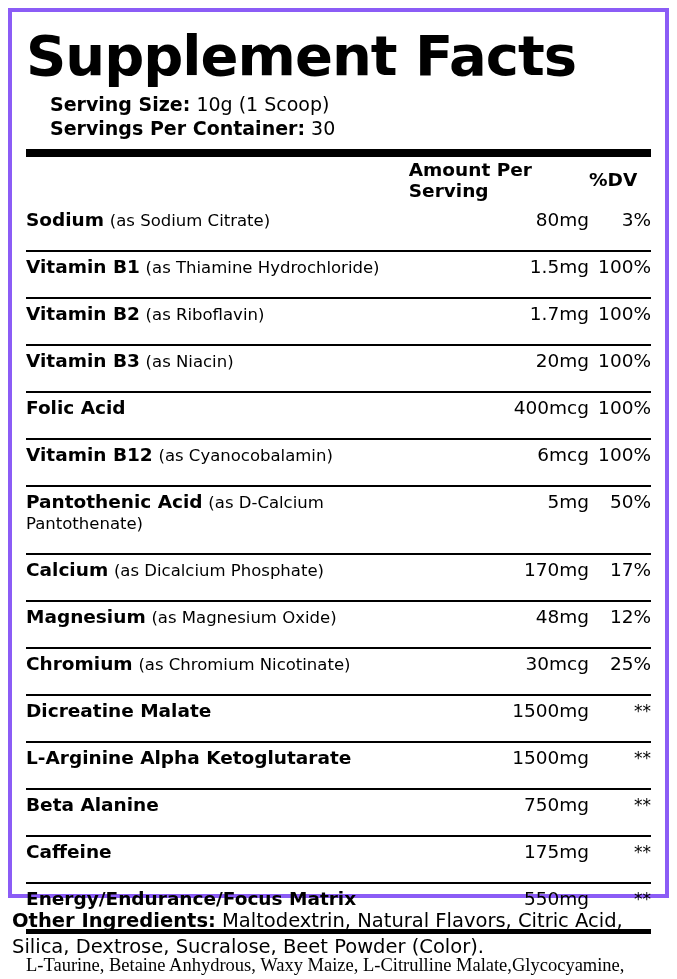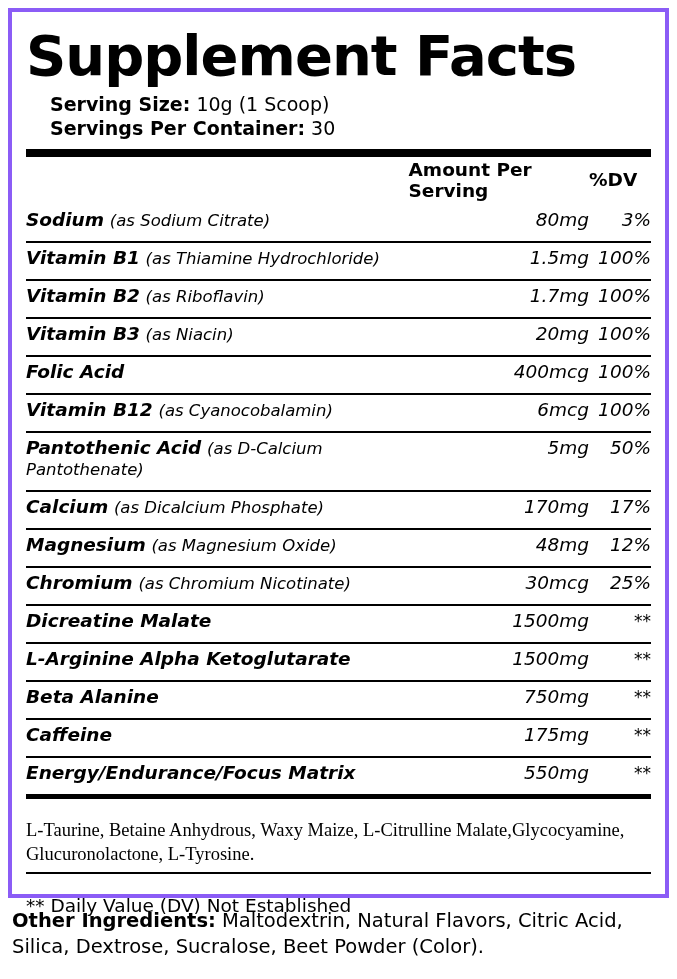--- a/index.html
+++ b/index.html
@@ -60,24 +60,23 @@
     font-size: 18px;
   }
   table.facts th {
     font-weight: bold;
     text-align: left;
     padding: 2px 0 4px 0;
     font-size: 18.5px;
   }
   table.facts th.blank { text-align: left; }
   table.facts td {
-    padding: 4px 0 11px 0;
+    padding: 4px 0 20px 0;
     vertical-align: baseline;
     border-top: 2px solid #000;
-    font-style: italic;
   }
   table.facts tr.first-row td { border-top: none; }
   td.nutrient {
     text-align: left;
   }
   td.nutrient .nm {
     font-weight: bold;
     font-size: 18.5px;
   }
   td.nutrient .src {

